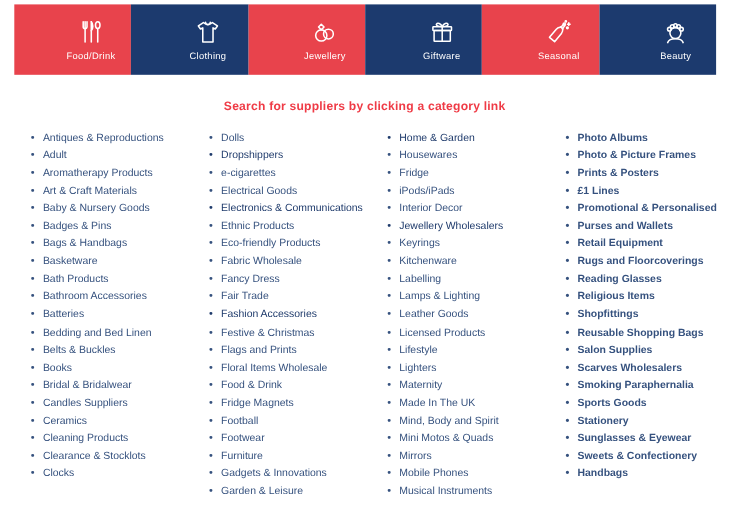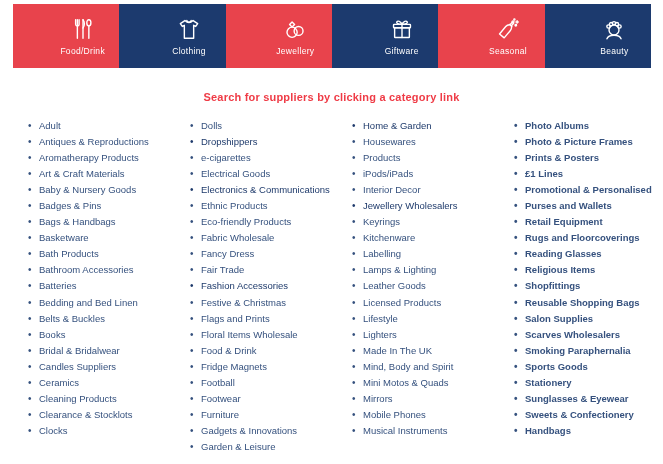--- a/index.html
+++ b/index.html
@@ -100,22 +100,22 @@
             <circle cx="17.1" cy="9.7" r="1.5"></circle>
             <path d="M5.5 21c.8-2.2 3.4-3.2 6.5-3.2s5.7 1 6.5 3.2"></path>
           </svg>
         </span>
         <span class="tab-label">Beauty</span>
       </div>
     </div>
   <div class="heading">Search for suppliers by clicking a category link</div>
   <div class="columns">
       <ul class="col">
+        <li>Antiques &amp; Reproductions</li>
         <li>Adult</li>
-        <li>Antiques &amp; Reproductions</li>
         <li>Aromatherapy Products</li>
         <li>Art &amp; Craft Materials</li>
         <li>Baby &amp; Nursery Goods</li>
         <li>Badges &amp; Pins</li>
         <li>Bags &amp; Handbags</li>
         <li>Basketware</li>
         <li>Bath Products</li>
         <li>Bathroom Accessories</li>
         <li>Batteries</li>
         <li>Bedding and Bed Linen</li>
@@ -147,32 +147,33 @@
         <li>Fridge Magnets</li>
         <li>Football</li>
         <li>Footwear</li>
         <li>Furniture</li>
         <li>Gadgets &amp; Innovations</li>
         <li>Garden &amp; Leisure</li>
       </ul>
       <ul class="col">
         <li class="bold">Home &amp; Garden</li>
         <li>Housewares</li>
-        <li>Products</li>
+        <li>Fridge</li>
         <li>iPods/iPads</li>
         <li>Interior Decor</li>
         <li class="bold">Jewellery Wholesalers</li>
         <li>Keyrings</li>
         <li>Kitchenware</li>
         <li>Labelling</li>
         <li>Lamps &amp; Lighting</li>
         <li>Leather Goods</li>
         <li>Licensed Products</li>
         <li>Lifestyle</li>
         <li>Lighters</li>
+        <li>Maternity</li>
         <li>Made In The UK</li>
         <li>Mind, Body and Spirit</li>
         <li>Mini Motos &amp; Quads</li>
         <li>Mirrors</li>
         <li>Mobile Phones</li>
         <li>Musical Instruments</li>
       </ul>
       <ul class="col">
         <li>Photo Albums</li>
         <li>Photo &amp; Picture Frames</li>

